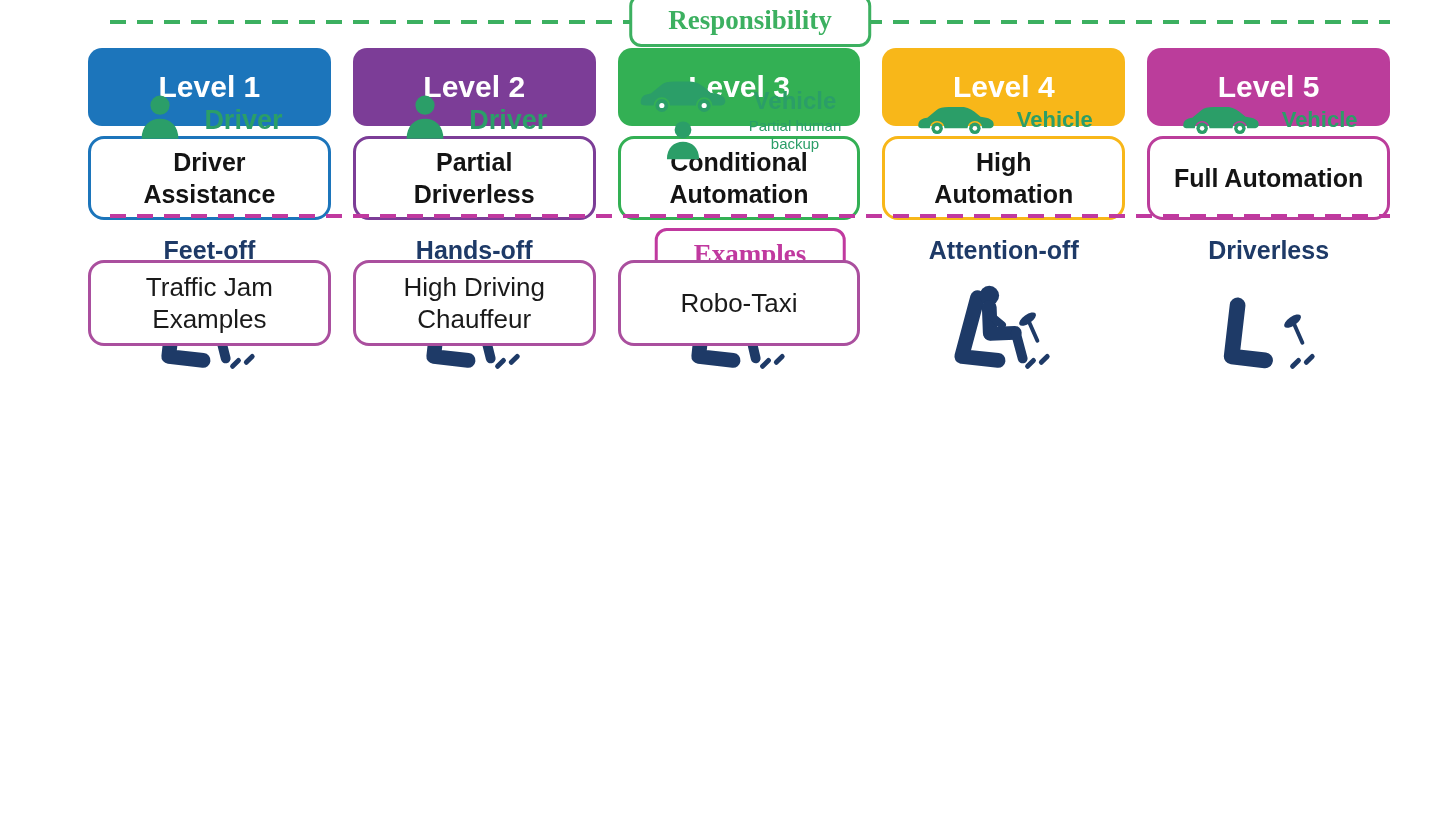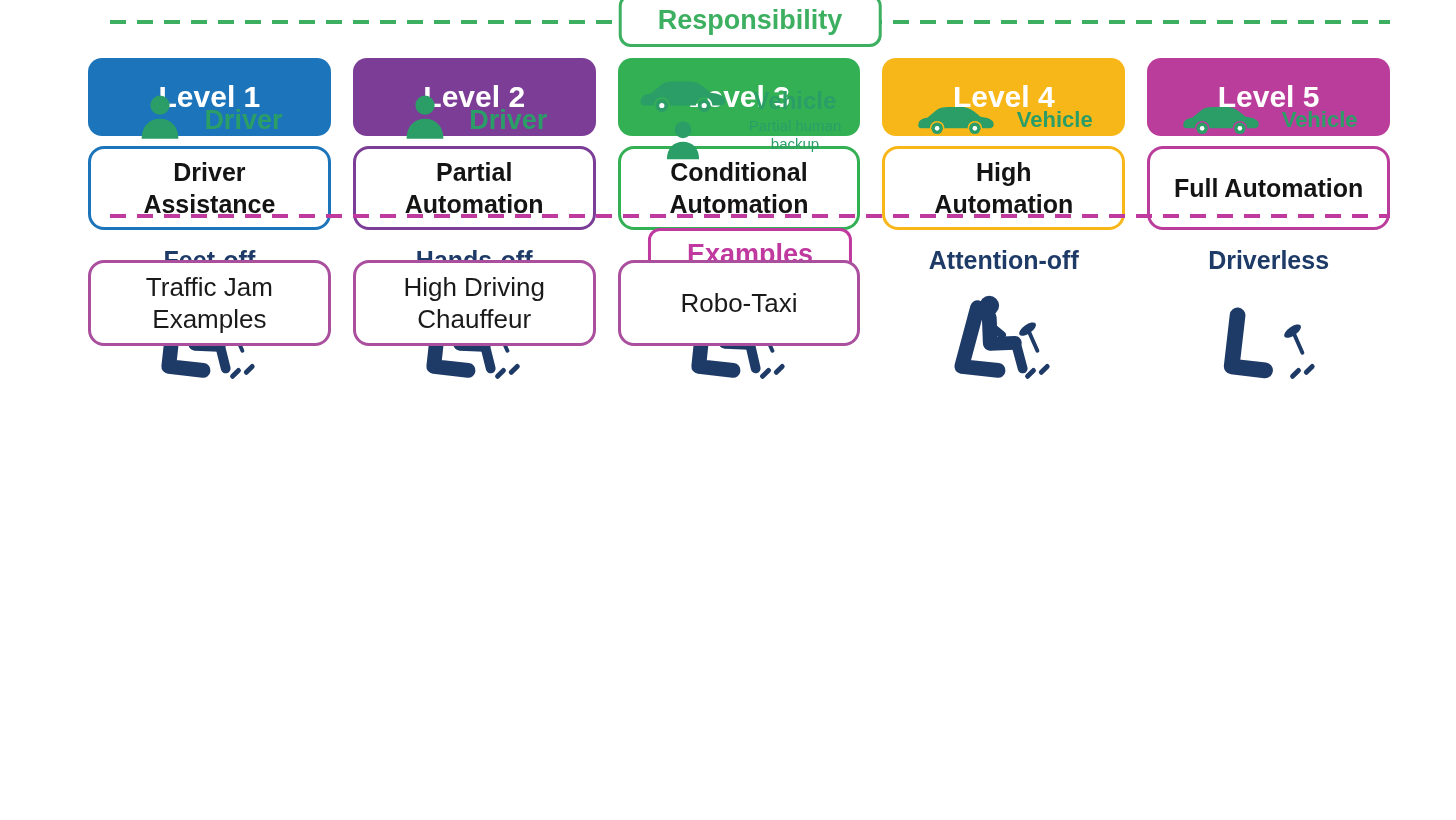--- a/index.html
+++ b/index.html
@@ -1,38 +1,38 @@
 <!DOCTYPE html>
 <html><head>
 <meta charset="utf-8">
 <style>
   * { margin:0; padding:0; box-sizing:border-box; }
   html,body { background:#fff; }
   body { font-family:"Liberation Sans", sans-serif; }
   .diagram { position:relative; width:1456px; height:820px; background:#fff; overflow:hidden; }
 
-  .cols { position:absolute; left:88px; top:58px; width:1302px;
+  .cols { position:absolute; left:88px; top:48px; width:1302px;
           display:grid; grid-template-columns:repeat(5,1fr); column-gap:22px; }
   .col { display:flex; flex-direction:column; align-items:center; }
 
   .pill { width:100%; height:78px; border-radius:14px; background:var(--c);
           color:#fff; font-size:30px; font-weight:700;
           display:flex; align-items:center; justify-content:center; }
   .namebox { width:100%; height:84px; margin-top:10px; background:#fff;
              border:3px solid var(--c); border-radius:16px;
              display:flex; align-items:center; justify-content:center;
              font-size:25px; font-weight:700; color:#141414;
              text-align:center; white-space:pre-line; line-height:1.3; }
   .mode { margin-top:16px; height:30px; font-size:25px; font-weight:700;
           color:var(--navy); text-align:center; }
   .icon-wrap { margin-top:2px; height:114px; display:flex; align-items:flex-end; justify-content:center; }
   .navy { color:var(--navy); }
 
   .divider { position:relative; margin:0 66px 0 110px; height:4px;
-             background:repeating-linear-gradient(90deg, var(--dc) 0 16px, transparent 16px 27px); }
+             background:repeating-linear-gradient(90deg, var(--dc) 0 16px, transparent 16px 27px);font-family:Liberation Serif, serif; }
   .divider.green { --dc:var(--dgreen); margin-top:20px; }
   .divider.magenta { --dc:var(--magenta); margin-top:20px; }
   .divider-label { position:absolute; left:50%; top:-26px; transform:translateX(-50%);
                    background:#fff; border-radius:12px; padding:8px 36px;
                    font-size:27px; font-weight:700; white-space:nowrap; }
   .divider.green .divider-label { border:3.5px solid var(--dgreen); color:var(--dgreen); }
   .divider.magenta .divider-label { border:3.5px solid var(--magenta); color:var(--magenta);margin-top:40px; }
 
   .row { position:relative; margin-left:88px; width:1302px;
          display:grid; grid-template-columns:repeat(5,1fr); column-gap:22px; }
@@ -81,21 +81,21 @@
               <path d="M63 21 L105 13"></path>
             </g>
           </g>
         </svg>
       </div>
     </div>
 
     <div class="col" style="--c: #7c3d97;">
       <div class="pill">Level 2</div>
       <div class="namebox">Partial
-Automation</div>
+Driverless</div>
       <div class="mode">Hands-off</div>
       <div class="icon-wrap navy">
         <svg viewBox="0 0 120 112" width="118" height="110">
           <g stroke="currentColor" fill="none" stroke-linecap="round" stroke-linejoin="round">
             <path d="M25 32 L19 86 L54 90" stroke-width="15"></path>
             <circle cx="52" cy="22" r="10" fill="currentColor" stroke="none"></circle>
             <path d="M50 34 L46 62" stroke-width="15"></path>
             <path d="M46 63 L70 64" stroke-width="14"></path>
             <path d="M71 64 L77 88" stroke-width="10"></path>
             <path d="M50 42 L60 56" stroke-width="8"></path>

